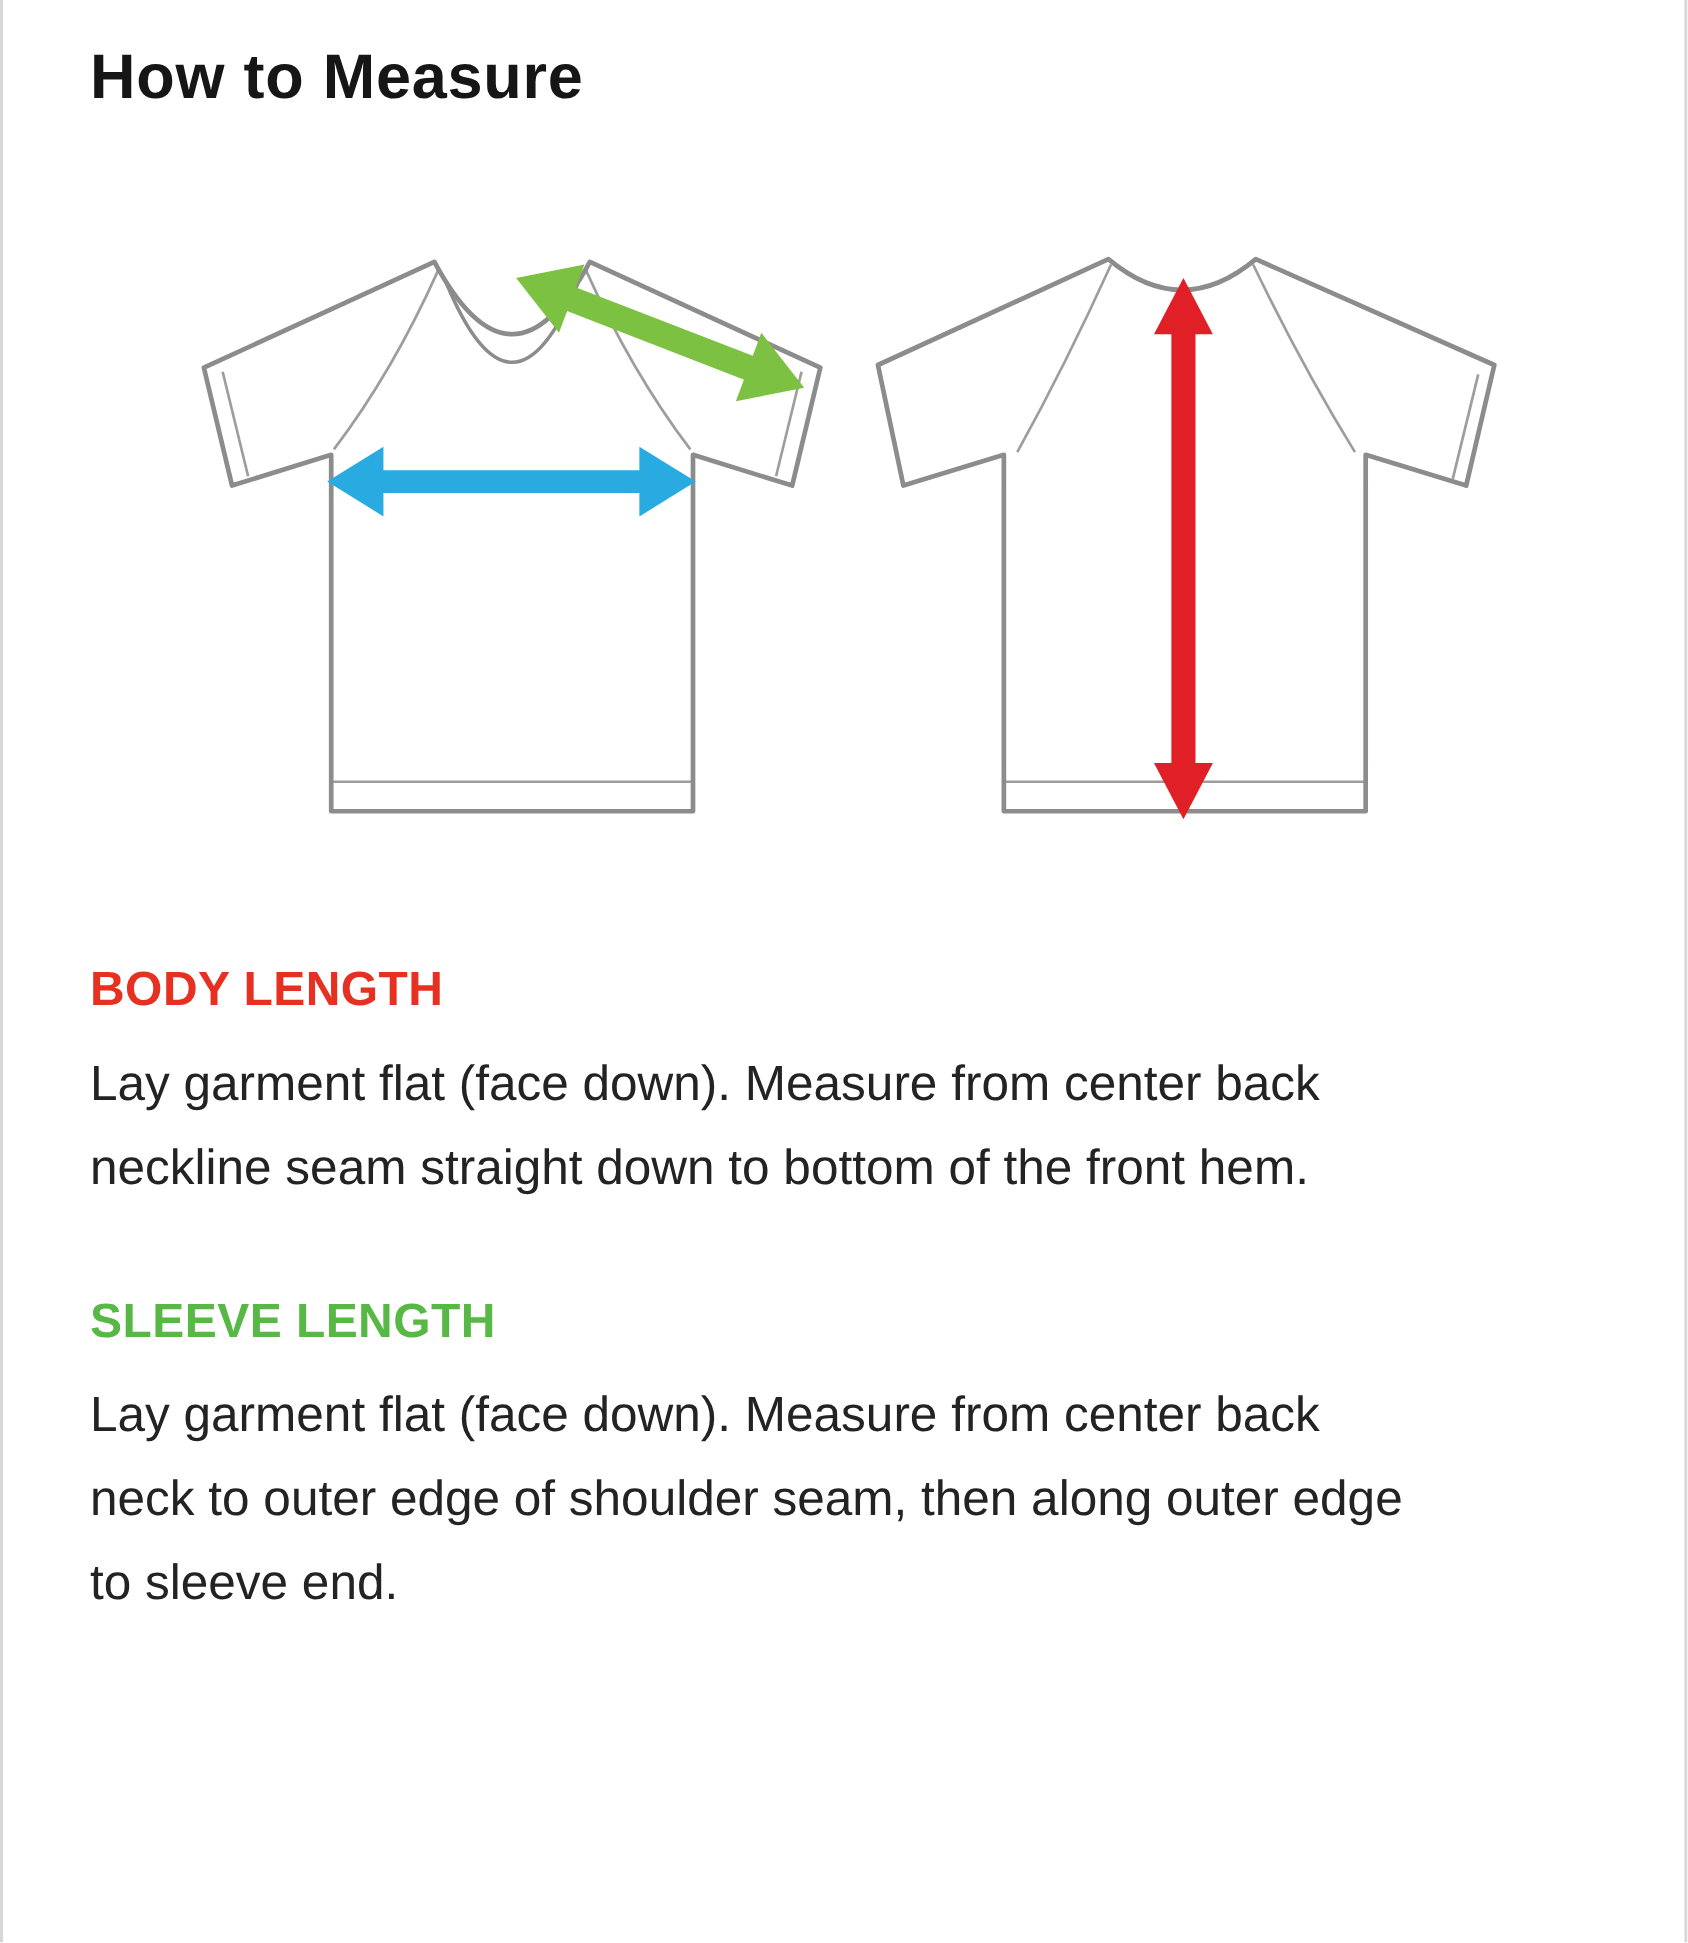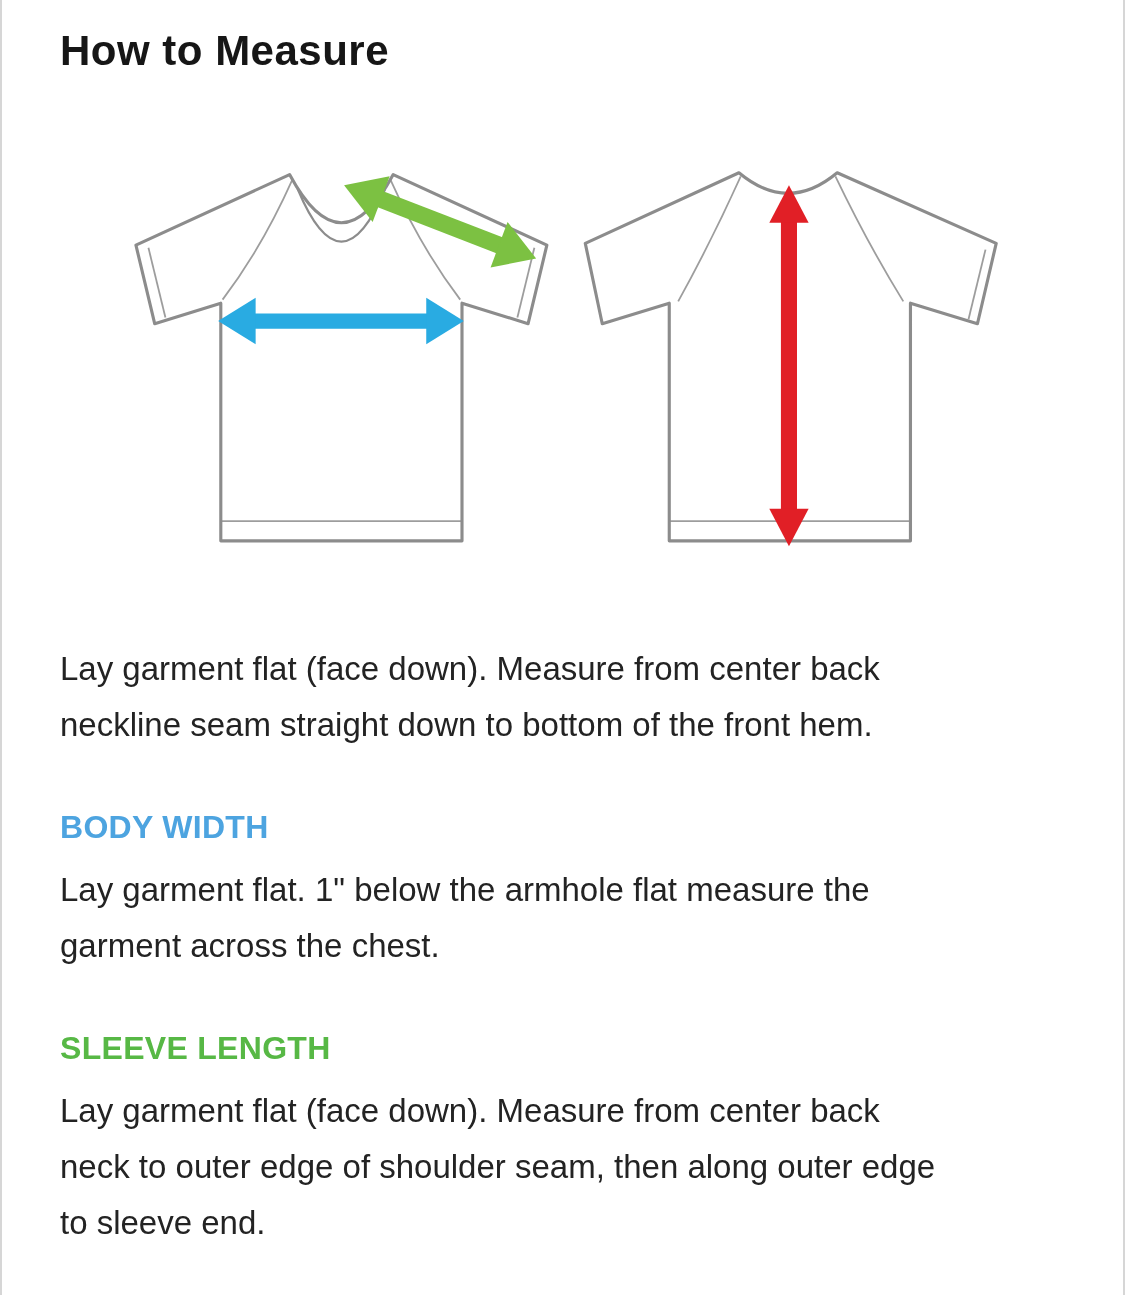--- a/index.html
+++ b/index.html
@@ -95,29 +95,25 @@
 
       <g class="arrow-red">
         <line x1="816" y1="66" x2="816" y2="398" stroke-width="18" fill="none"></line>
         <polygon points="816,30 794,72 838,72" stroke="none"></polygon>
         <polygon points="816,434 794,392 838,392" stroke="none"></polygon>
       </g>
     </svg>
   </figure>
 
   <section class="measure-section">
+    <h2 class="hd hd-body-length">BODY LENGTH</h2>
     <p class="desc">Lay garment flat (face down). Measure from center back
 neckline seam straight down to bottom of the front hem.</p>
   </section>
 
-  <section class="measure-section">
-    <h2 class="hd hd-body-width">BODY WIDTH</h2>
-    <p class="desc">Lay garment flat. 1" below the armhole flat measure the
-garment across the chest.</p>
-  </section>
 
   <section class="measure-section">
     <h2 class="hd hd-sleeve-length">SLEEVE LENGTH</h2>
     <p class="desc">Lay garment flat (face down). Measure from center back
 neck to outer edge of shoulder seam, then along outer edge
 to sleeve end.</p>
   </section>
 
 </main>
 

